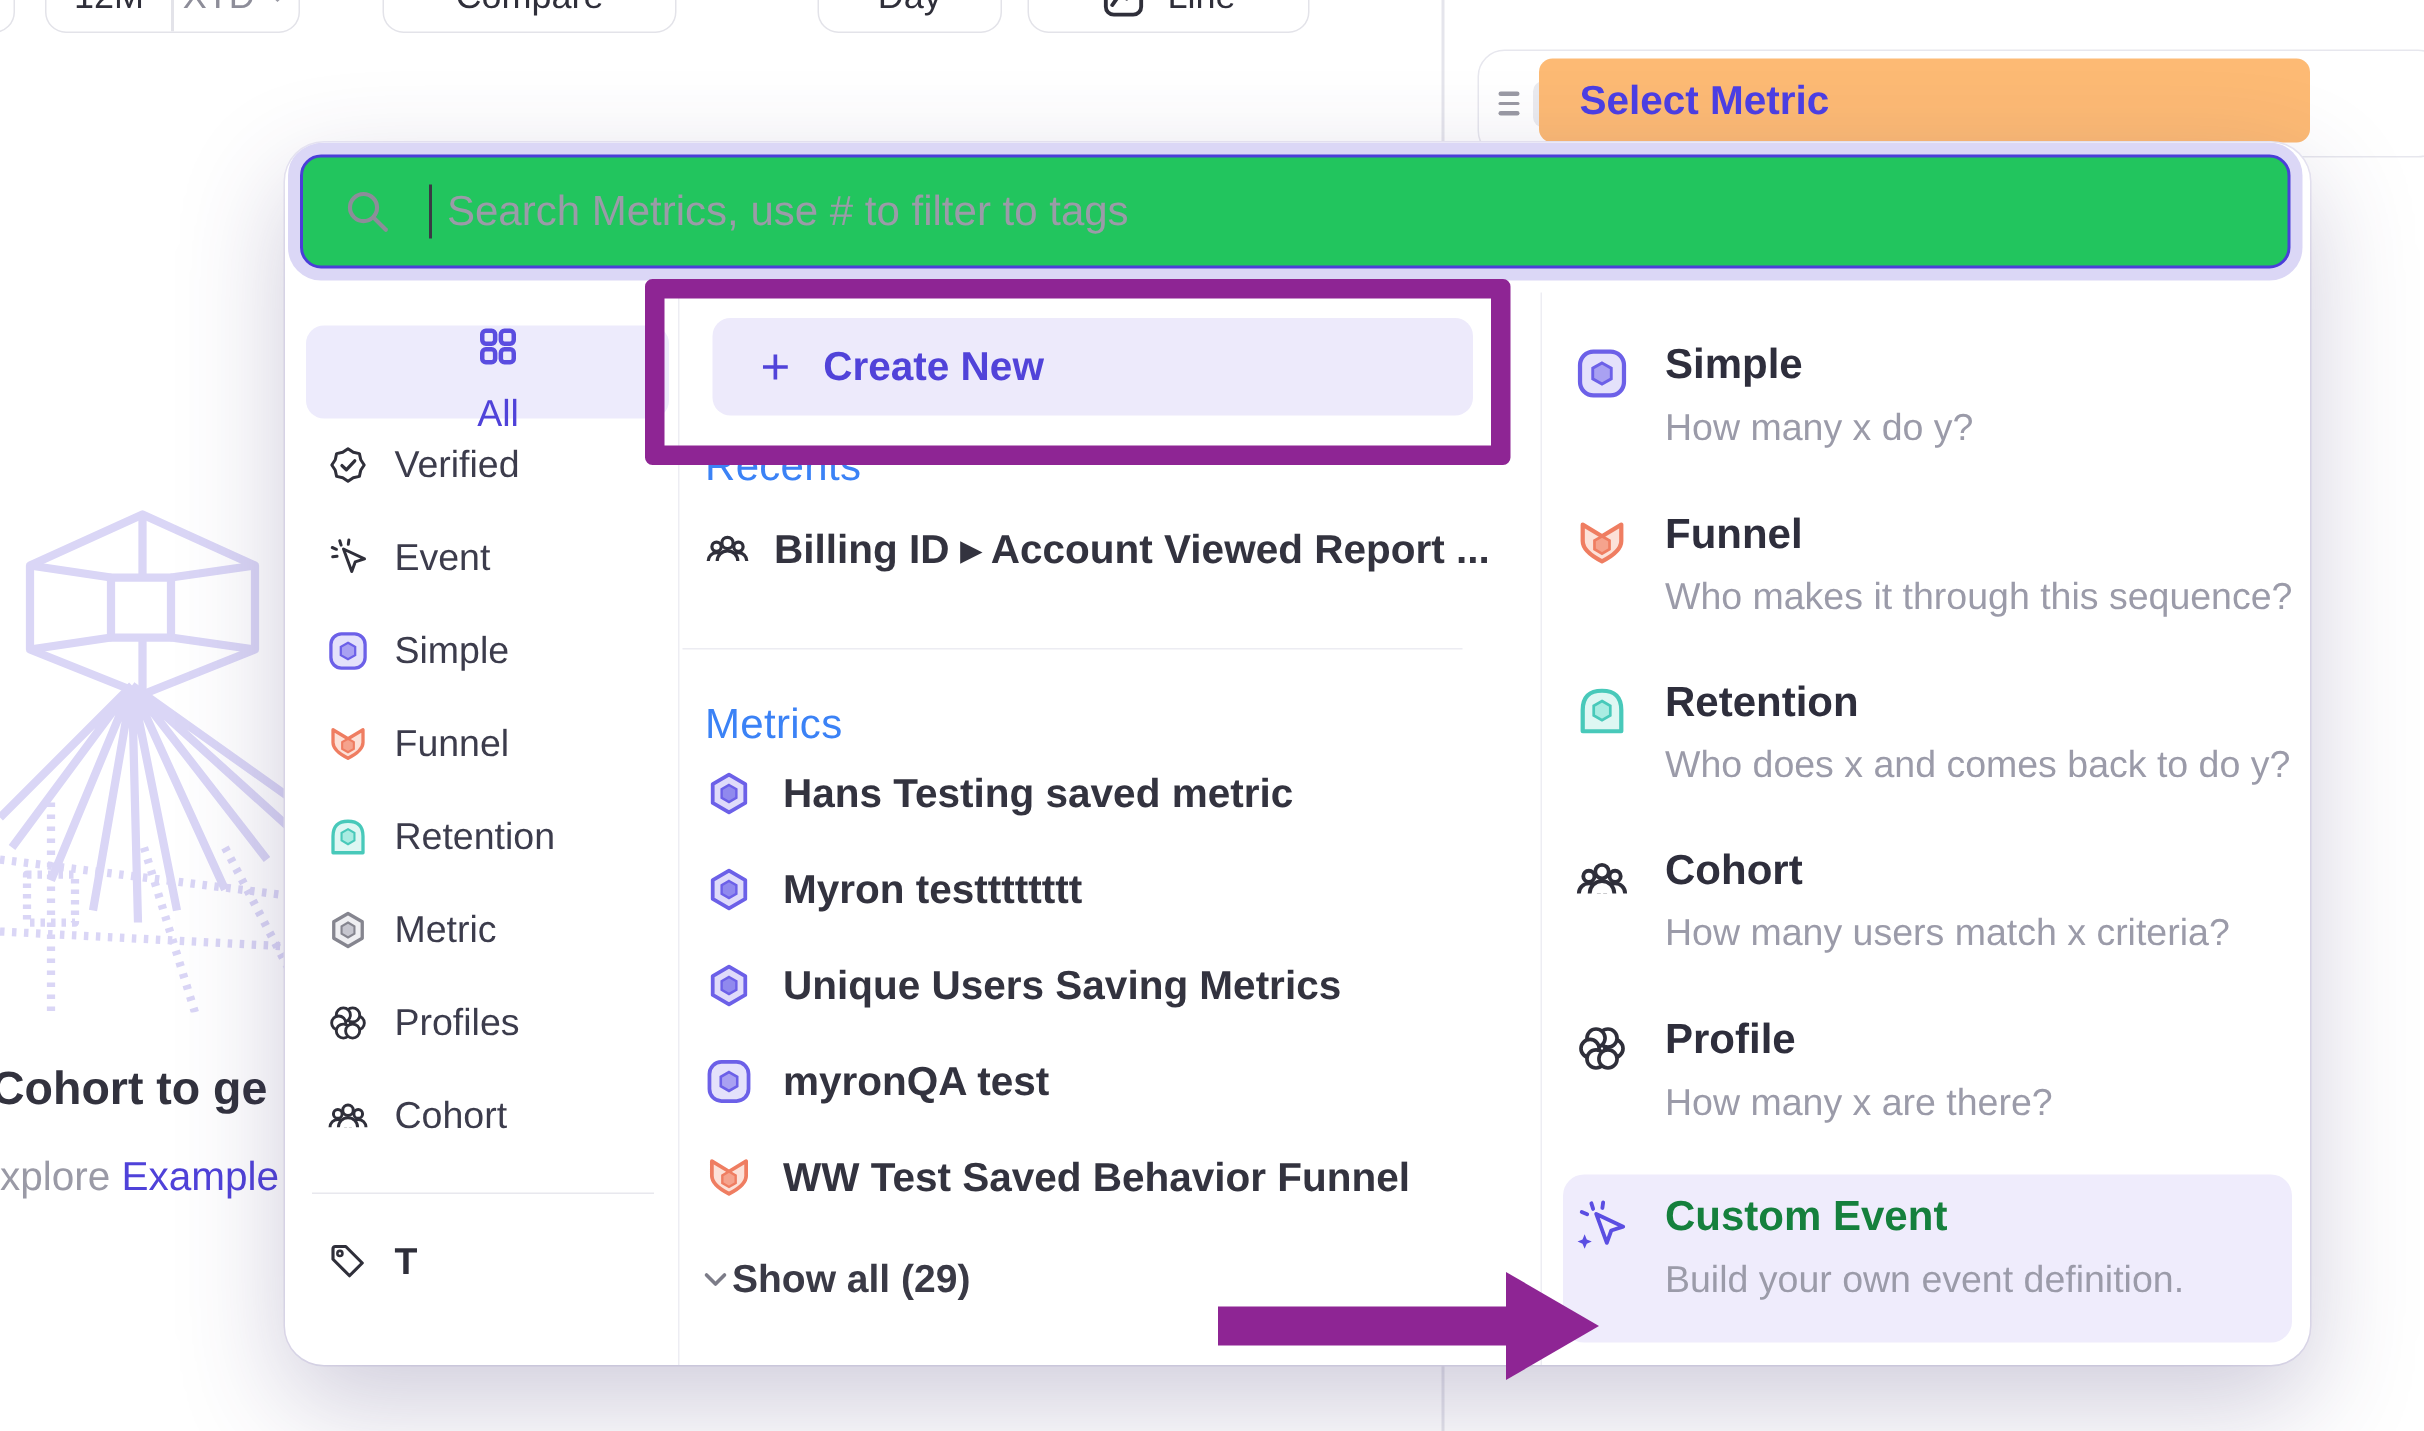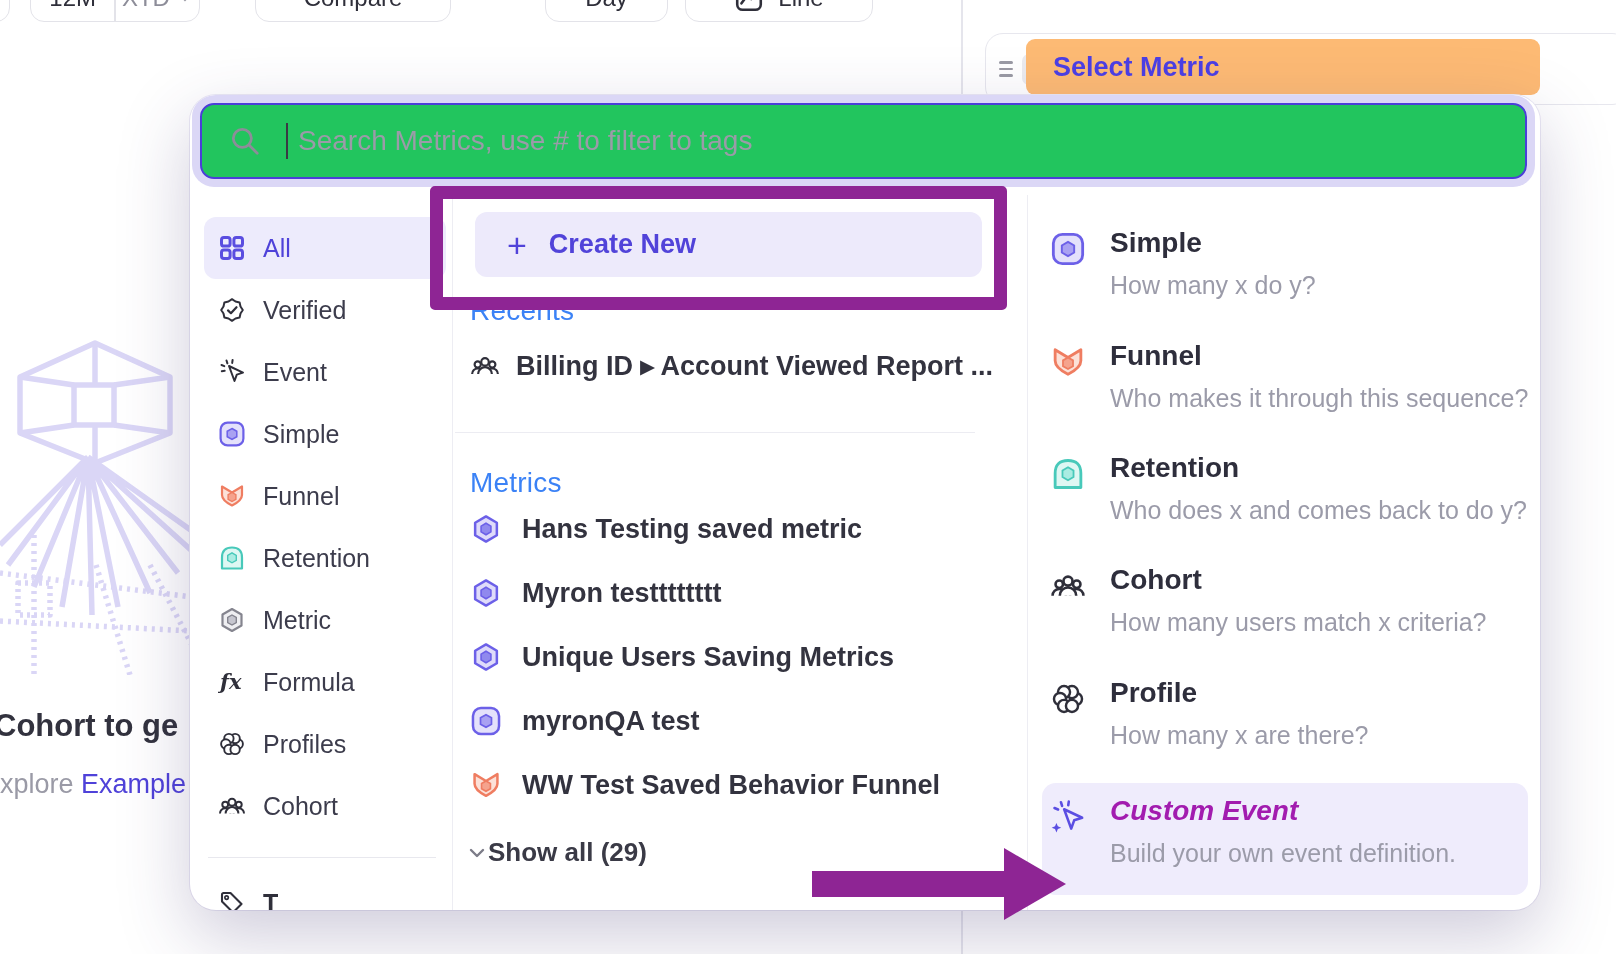--- a/index.html
+++ b/index.html
@@ -42,21 +42,21 @@
   .caret { width:2px; height:36px; background:#3a3a44; margin:0 10px 0 24px; }
   .search-input { border:none; outline:none; flex:1; font-size:28px; color:#2f2f3a; background:transparent;
                   font-family:"Liberation Sans", sans-serif; }
   .search-input::placeholder { color:#9b9ba8; }
 
   .col-div { position:absolute; top:100px; bottom:0; width:1px; background:#ededf3; }
 
   .sidebar { position:absolute; left:14px; top:122px; width:242px; }
   .side-item { height:62px; display:flex; align-items:center; gap:17px; padding-left:14px;
                font-size:25px; color:#3c3c4c; border-radius:12px; cursor:pointer; }
-  .side-item.selected { background:#edebfc; color:#4f42d9; }
+  .side-item.selected { background:#edebfc; color:#4f42d9;flex-direction:column; }
   .side-div { height:1px; background:#e8e8ee; margin:20px 10px 14px 4px; }
   .side-item.partial { font-weight:700; color:#2f2f3a; }
   .ic { flex:none; display:flex; align-items:center; justify-content:center; }
 
   .mid-header { position:absolute; left:280px; font-size:28px; color:#3b82f6; letter-spacing:.2px; }
   .create-new { position:absolute; left:285px; top:117px; width:507px; height:65px; background:#edeafb;
                 border-radius:12px; display:flex; align-items:center; gap:22px; padding-left:32px; cursor:pointer; }
   .create-new .plus { font-size:34px; font-weight:500; color:#5143d9; line-height:1; }
   .create-new .lbl { font-size:27px; font-weight:600; color:#5143d9; }
   .recents-item { position:absolute; left:280px; top:248px; height:46px; display:flex; align-items:center; gap:16px;
@@ -65,21 +65,21 @@
   .metric-row { position:absolute; left:280px; height:58px; width:510px; display:flex; align-items:center; gap:20px;
                 font-size:27px; font-weight:600; color:#33333f; cursor:pointer; }
   .show-all { position:absolute; left:276px; top:742px; display:flex; align-items:center; 
               font-size:26px; font-weight:600; color:#3a3a46; cursor:pointer; }
 
   .type-highlight { position:absolute; left:852px; top:688px; width:486px; height:112px; background:#efecfc; border-radius:14px; }
   .type-row { position:absolute; left:852px; width:488px; height:100px; cursor:pointer; }
   .type-row .ticon { position:absolute; left:8px; top:4px; }
   .type-row .ttitle { position:absolute; left:68px; top:0; font-size:28px; font-weight:600; color:#2e2e3c; }
   .type-row .tdesc { position:absolute; left:68px; top:44px; font-size:25px; color:#9b9ba9; }
-  .type-row.active .ttitle { color:#a21caf;font-style:italic; }
+  .type-row.active .ttitle { color:#15803d; }
 
   
   .anno-box { position:absolute; left:430px; top:186px; width:577px; height:124px;
               border:13px solid #8e2594; border-radius:5px; z-index:60; }
   .anno-arrow-shaft { position:absolute; left:812px; top:871px; width:194px; height:26px; background:#8e2594; z-index:60; }
   .anno-arrow-head { position:absolute; left:1004px; top:848px; width:0; height:0; z-index:60;
                      border-left:62px solid #8e2594; border-top:36px solid transparent; border-bottom:36px solid transparent; }
 </style>
 </head>
 <body>
@@ -238,28 +238,20 @@
           <svg width="28" height="28" viewBox="0 0 28 28">
               <polygon points="14,3 23.5,8.5 23.5,19.5 14,25 4.5,19.5 4.5,8.5" fill="#efeff2" stroke="#85858f" stroke-width="2.2" stroke-linejoin="round"></polygon>
               <polygon points="14,9 18.3,11.5 18.3,16.5 14,19 9.7,16.5 9.7,11.5" fill="#c6c6cf" stroke="#85858f" stroke-width="1.4"></polygon>
             </svg>
         </span>
         <span>Metric</span>
       </div>
       <div class="side-item">
         <span class="ic">
           <svg width="28" height="28" viewBox="0 0 28 28">
-              <text x="2" y="21" font-size="21" font-style="italic" font-weight="600" fill="#2f2f3a" font-family="DejaVu Serif, serif">ƒx</text>
-            </svg>
-        </span>
-        <span>Formula</span>
-      </div>
-      <div class="side-item">
-        <span class="ic">
-          <svg width="28" height="28" viewBox="0 0 28 28">
               <g fill="#fff" stroke="#2f2f3a" stroke-width="1.9">
                 <circle cx="20.2" cy="14" r="4.7"></circle>
                 <circle cx="17.1" cy="8.6" r="4.7"></circle>
                 <circle cx="10.9" cy="8.6" r="4.7"></circle>
                 <circle cx="7.8" cy="14" r="4.7"></circle>
                 <circle cx="10.9" cy="19.4" r="4.7"></circle>
                 <circle cx="17.1" cy="19.4" r="4.7"></circle>
               </g>
             </svg>
         </span>

